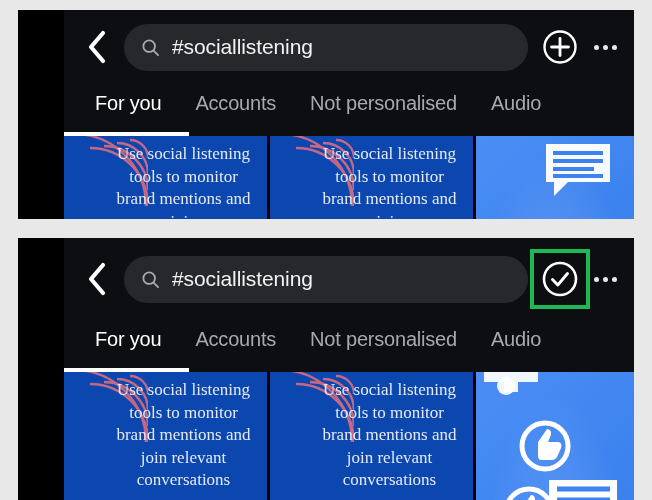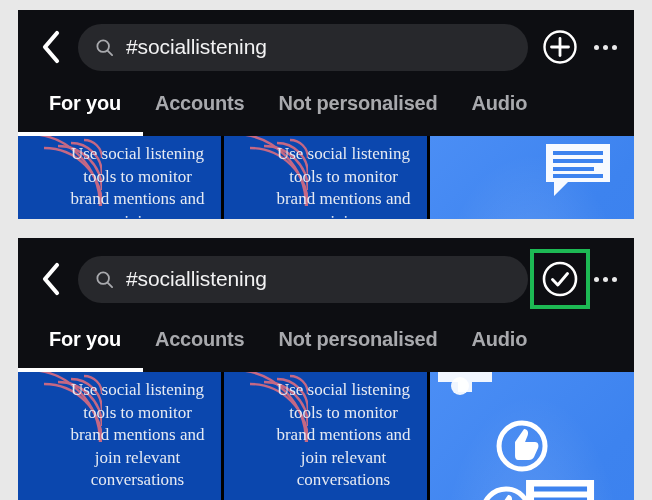--- a/index.html
+++ b/index.html
@@ -19,20 +19,21 @@
     background: #e8e8e8;
   }
 
   
   .panel {
     position: absolute;
     left: 18px;
     width: 616px;
     background: #000000;
     overflow: hidden;
+    padding-left: 46px;
   }
   .panel-top    { top: 10px;  height: 209px; }
   .panel-bottom { top: 238px; height: 262px; }
 
   
   .chrome {
     background: #0d0e12;
     width: 100%;
   }
   .panel-top .chrome    { height: 126px; }
@@ -126,21 +127,21 @@
     align-items: flex-start;
     height: 52px;
     padding-left: 14px;
     overflow: hidden;
     white-space: nowrap;
   }
   .tab {
     flex: 0 0 auto;
     color: #a8a9ad;
     font-size: 20px;
-    font-weight: 700;
+    font-weight: 400;
     padding: 8px 17px 0 17px;
     letter-spacing: -0.2px;
   }
   .tab.active { color: #ffffff; }
   .tab.clipped { overflow: hidden; max-width: 16px; padding-right: 0; }
 
   .tab-underline {
     position: absolute;
     left: 0px;
     bottom: 0px;

